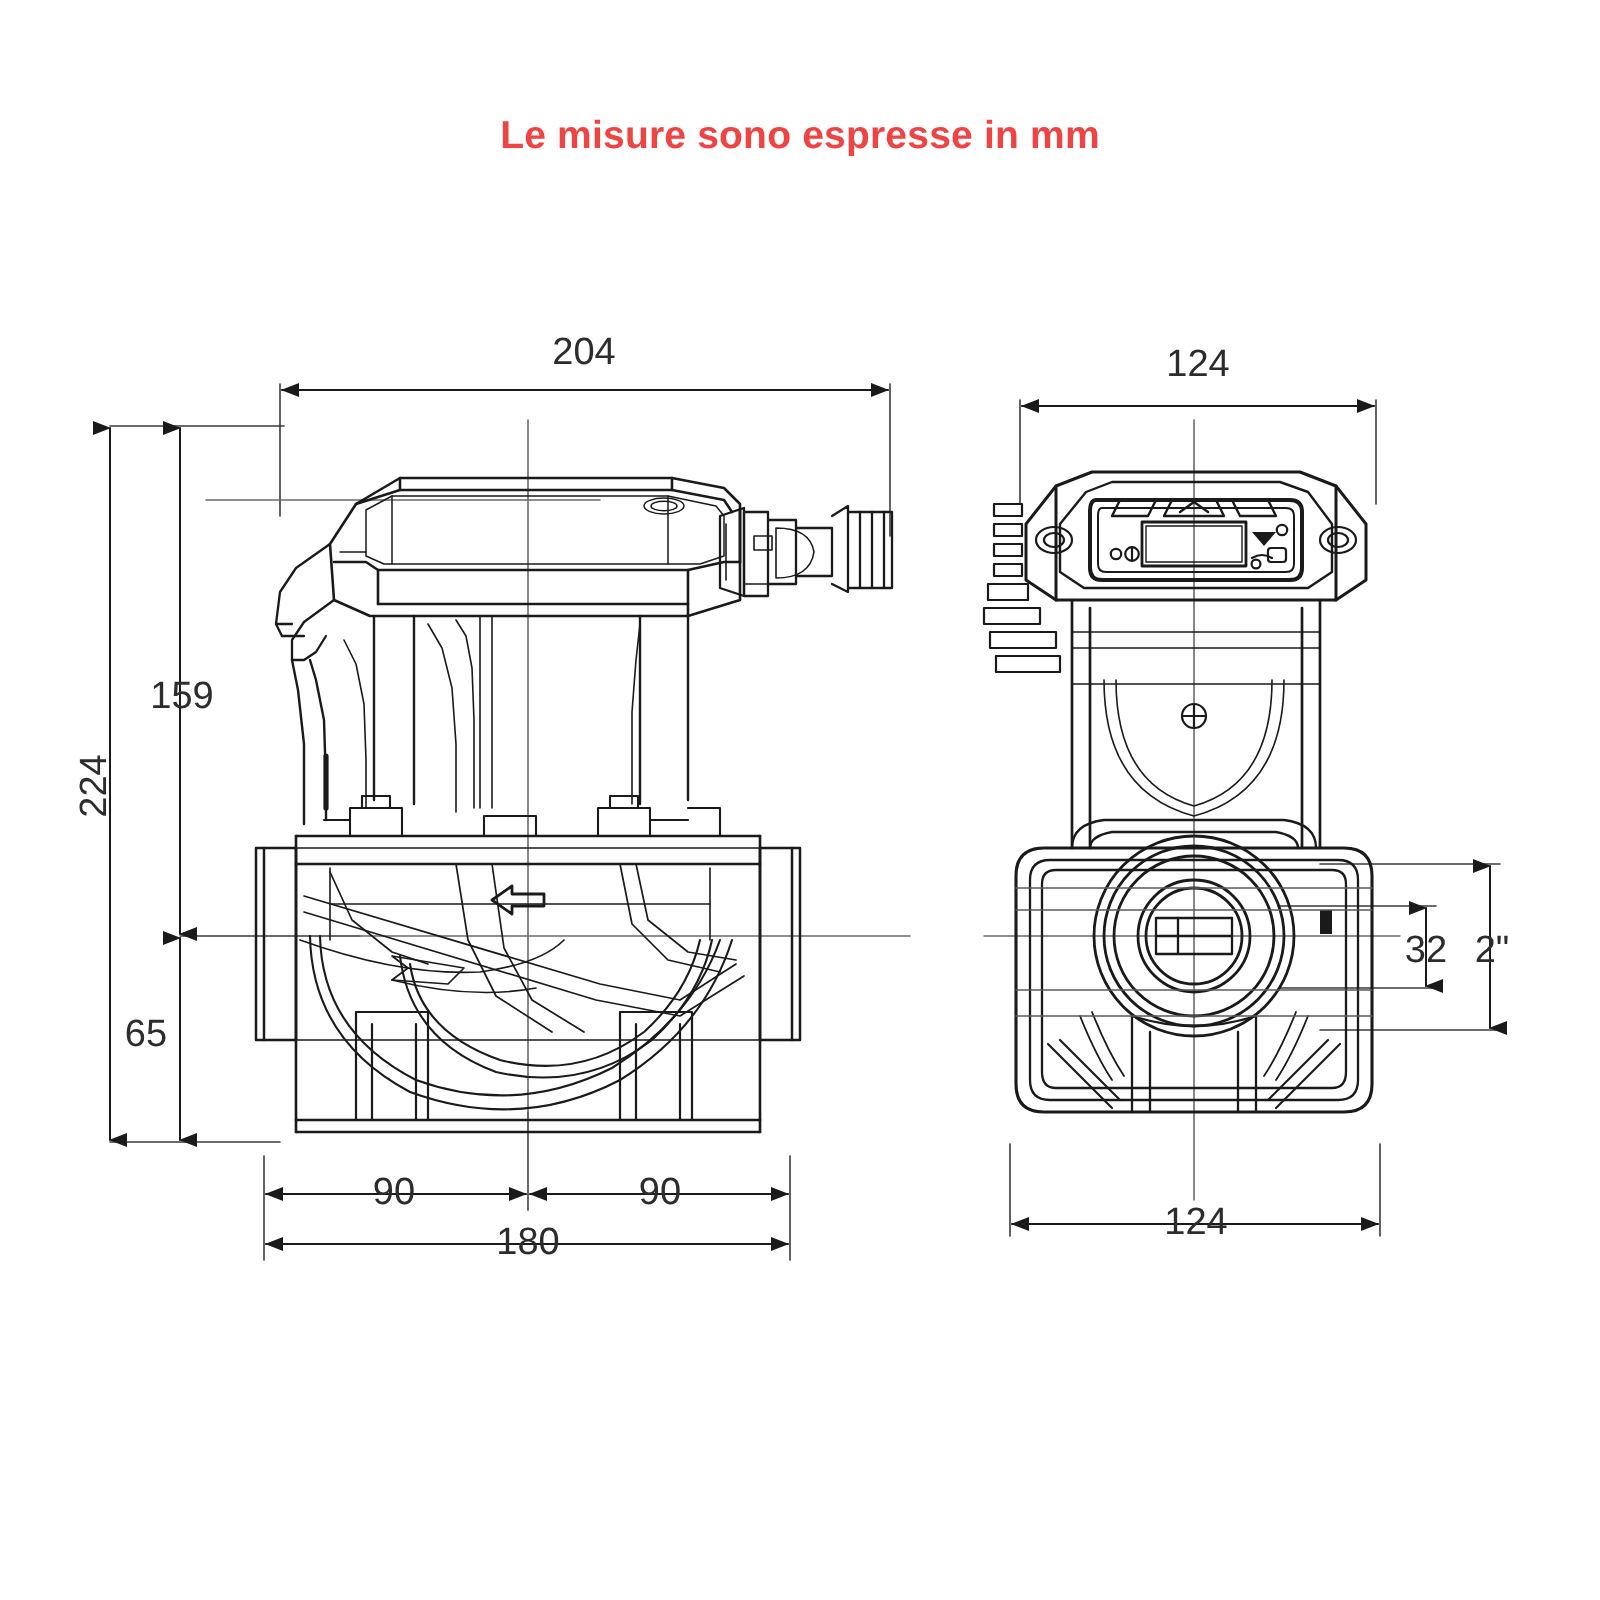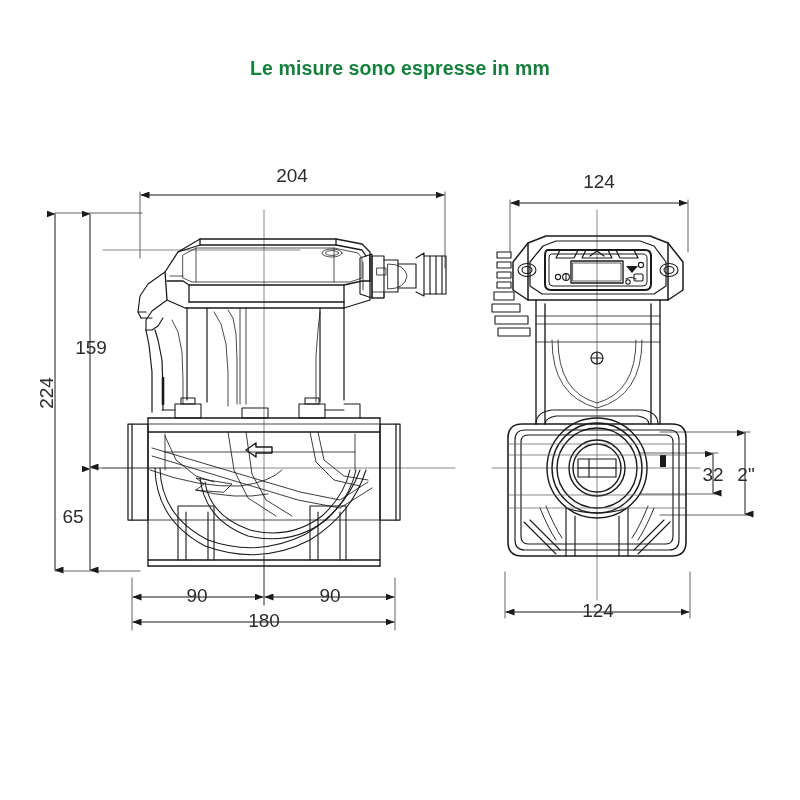--- a/index.html
+++ b/index.html
@@ -22,21 +22,21 @@
     background: #ffffff;
   }
   #title {
     position: absolute;
     left: 0;
     top: 57px;
     width: 800px;
     text-align: center;
     font-size: 19.5px;
     font-weight: bold;
-    color: #15803d;
+    color: #ef4444;
     letter-spacing: 0.1px;
     font-family: "Liberation Sans", sans-serif;
   }
   svg.drawing {
     position: absolute;
     left: 0; top: 0;
     width: 800px;
     height: 800px;
   }
   .dimtext {

